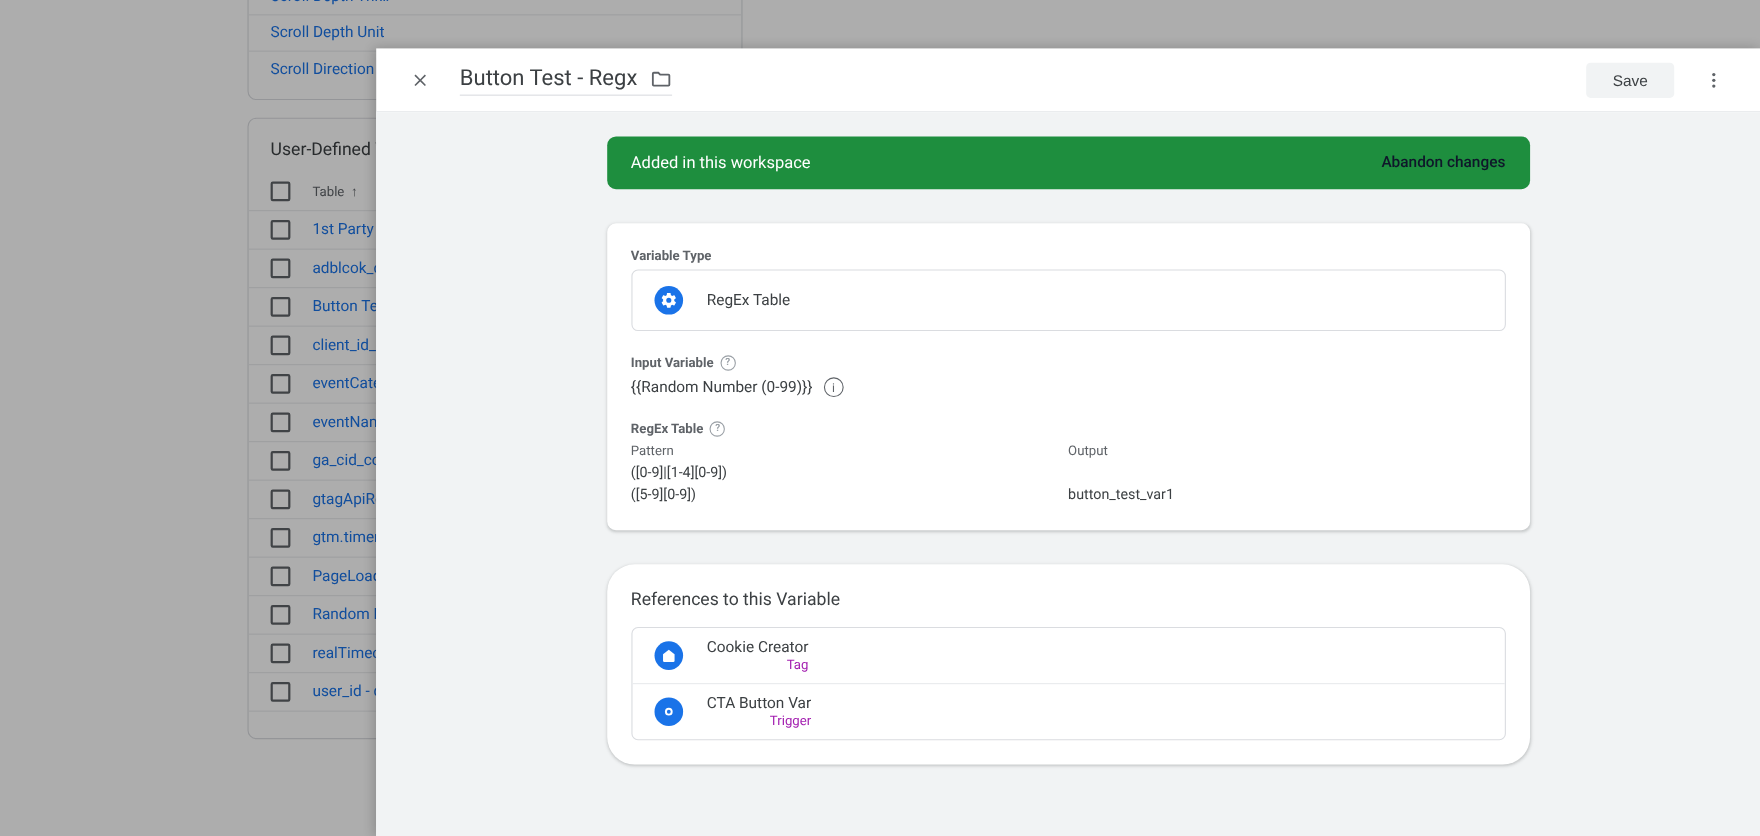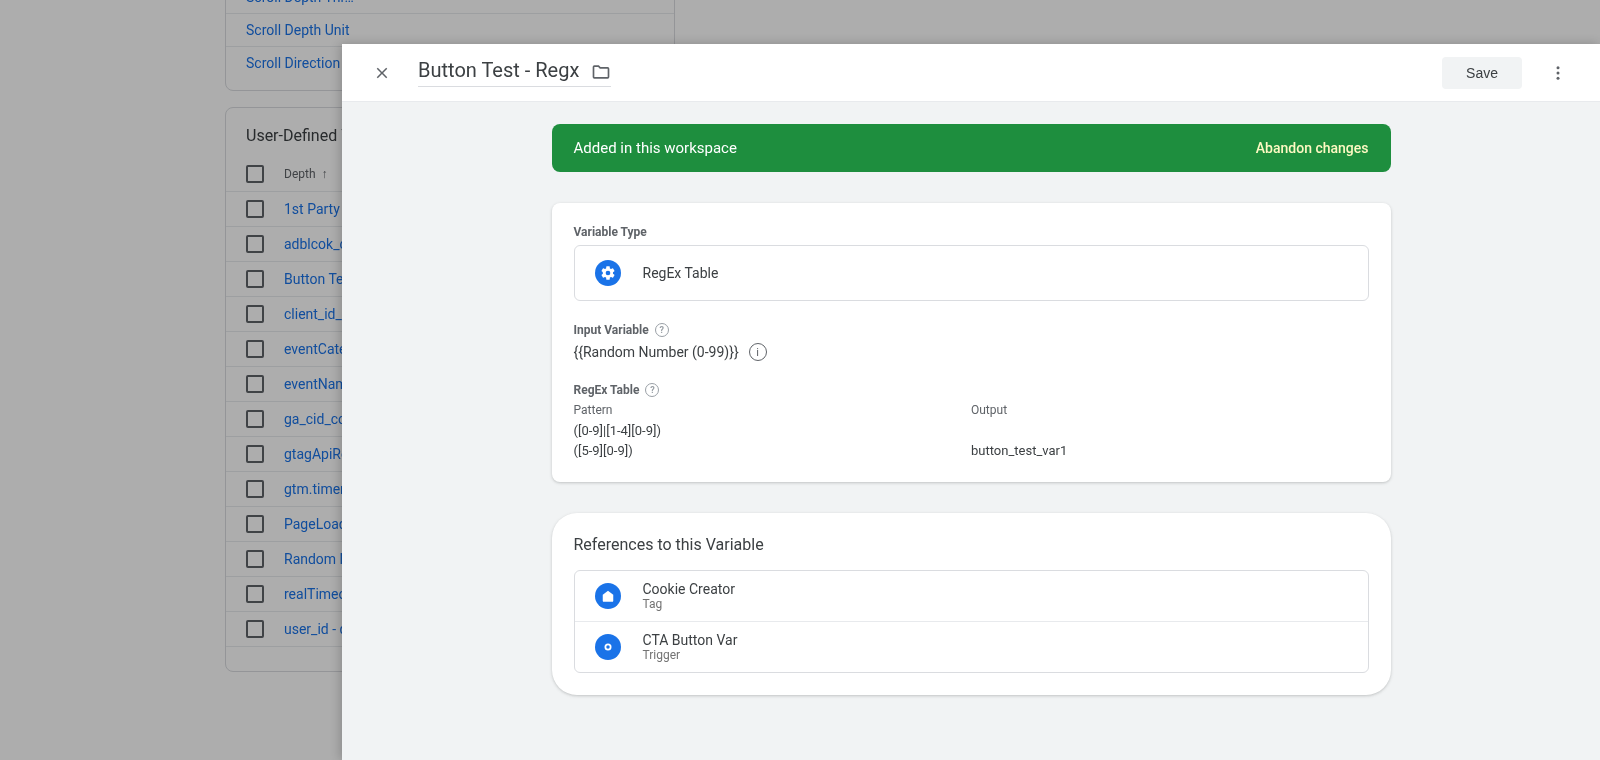--- a/index.html
+++ b/index.html
@@ -149,21 +149,21 @@
     width: 839px;
     background: #1e8e3e;
     color: #fff;
     border-radius: 8px;
     padding: 15px 22px;
     display: flex;
     align-items: center;
     font-size: 15px;
   }
   .abandon {
-    color: #fef9c3;
+    color: #0f172a;
     font-weight: 500;
     font-size: 14px;
     cursor: pointer;
   }
 
   .card {
     width: 839px;
     background: #fff;
     border-radius: 8px;
     box-shadow: 0 1px 2px rgba(60,64,67,.15), 0 1px 3px 1px rgba(60,64,67,.08);
@@ -233,53 +233,54 @@
     flex: 1;
     font-size: 13px;
   }
   .regex-head > div { color: #5f6368; font-size: 12px; margin-bottom: 4px; }
   .regex-row > div { color: #3c4043; line-height: 1.5; }
 
   .ref-list {
     border: 1px solid #dadce0;
     border-radius: 6px;
     margin-top: 16px;
+    text-align: right;
   }
   .ref-row {
     display: flex; align-items: center;
     gap: 22px;
     padding: 10px 20px;
   }
   .ref-row + .ref-row { border-top: 1px solid #e8eaed; }
   .ref-icon {
     width: 26px; height: 26px;
     border-radius: 50%;
     display: flex; align-items: center; justify-content: center;
   }
   .ref-icon.tag { background: #1a73e8; }
   .ref-icon.trigger { background: #1a73e8; }
   .ref-name { font-size: 14px; color: #3c4043; }
-  .ref-type { font-size: 12px; color: #737373; }
+  .ref-type { font-size: 12px; color: #a21caf; }
 
   svg { display: block; }
 </style>
 </head>
 <body>
 
 <div class="bg-page">
   <div class="bg-card bg-builtin-card">
     <a class="bg-link">Scroll Depth Thr…</a>
     <a class="bg-link">Scroll Depth Unit</a>
     <a class="bg-link">Scroll Direction</a>
   </div>
   <div class="bg-card bg-userdef-card">
     <div class="bg-section-title">User-Defined V</div>
     <div class="bg-table-head">
       <span class="chk"></span>
-      <span><span>Depth</span><span class="sort-arrow">↑</span></span>
+      <span><span>Table</span><span class="sort-arrow">↑</span></span>
     </div>
     <div class="bg-row">
         <span class="chk"></span>
         <span class="name">1st Party C</span>
       </div>
     <div class="bg-row">
         <span class="chk"></span>
         <span class="name">adblcok_cJ</span>
       </div>
     <div class="bg-row">

